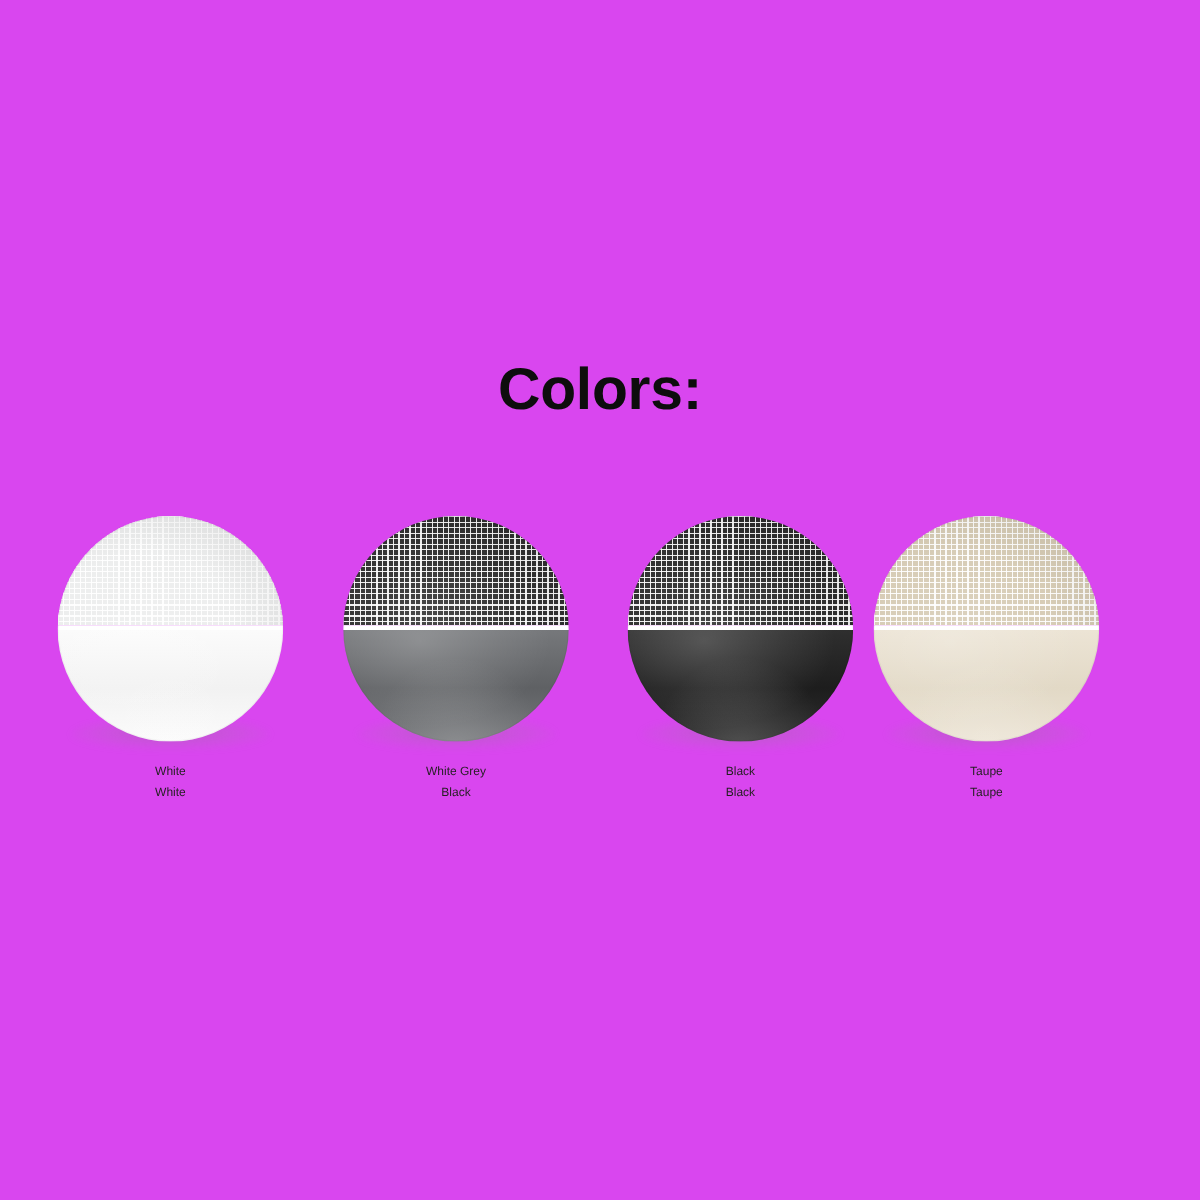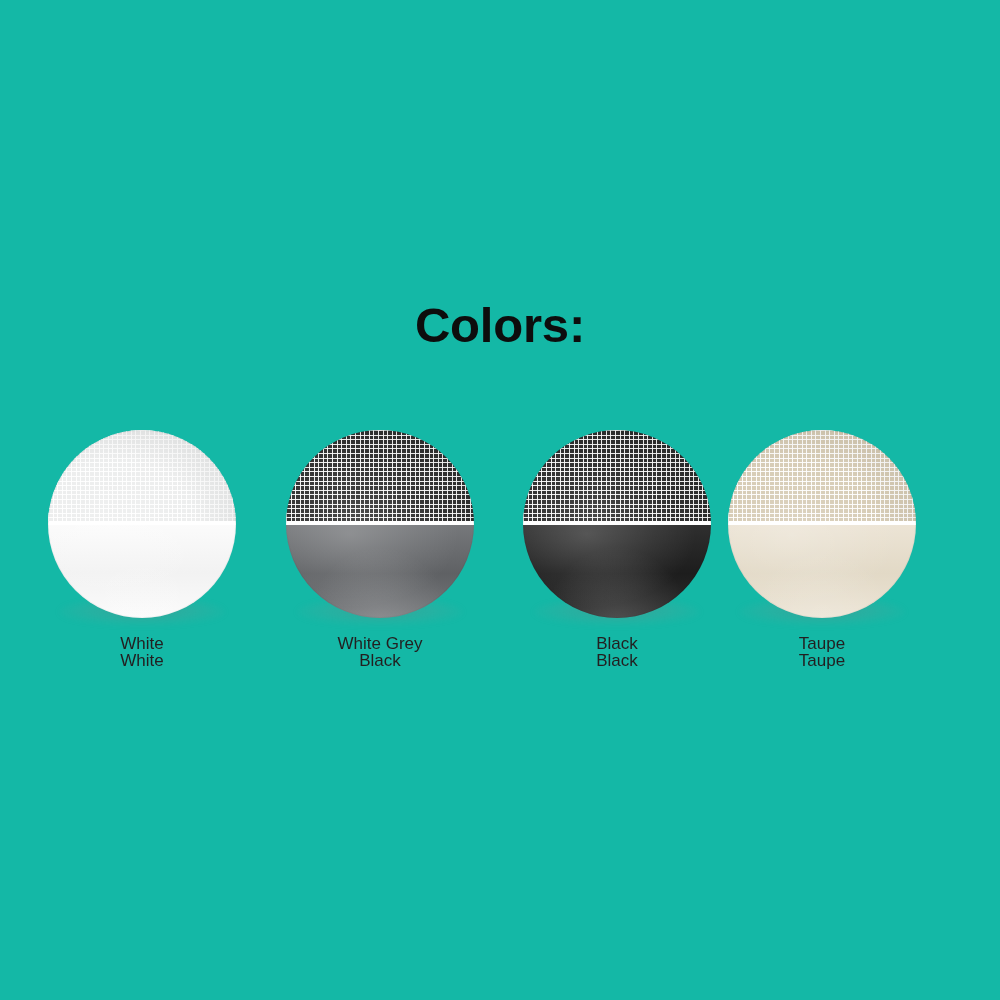--- a/index.html
+++ b/index.html
@@ -15,21 +15,21 @@
     overflow: hidden;
     position: relative;
   }
 
   .page {
     position: absolute;
     left: 0;
     top: 0;
     width: 1000px;
     height: 1000px;
-    background: #14b8a6;
+    background: #d946ef;
   }
 
   
   .title {
     position: absolute;
     left: 0;
     top: 297px;
     width: 1000px;
     text-align: center;
     font-size: 49px;
@@ -182,21 +182,21 @@
   }
 
   
   .labels {
     position: absolute;
     left: 0;
     top: 211px;
     width: 240px;
     text-align: center;
     color: #231f20;
-    font-size: 17px;
+    font-size: 10px;
     line-height: 17px;
     font-family: "Liberation Sans", sans-serif;
   }
   .labels .ln { display: block; white-space: pre; }
 </style>
 </head>
 <body style="background: rgb(255, 255, 255);">
 
 <div class="page">
 

